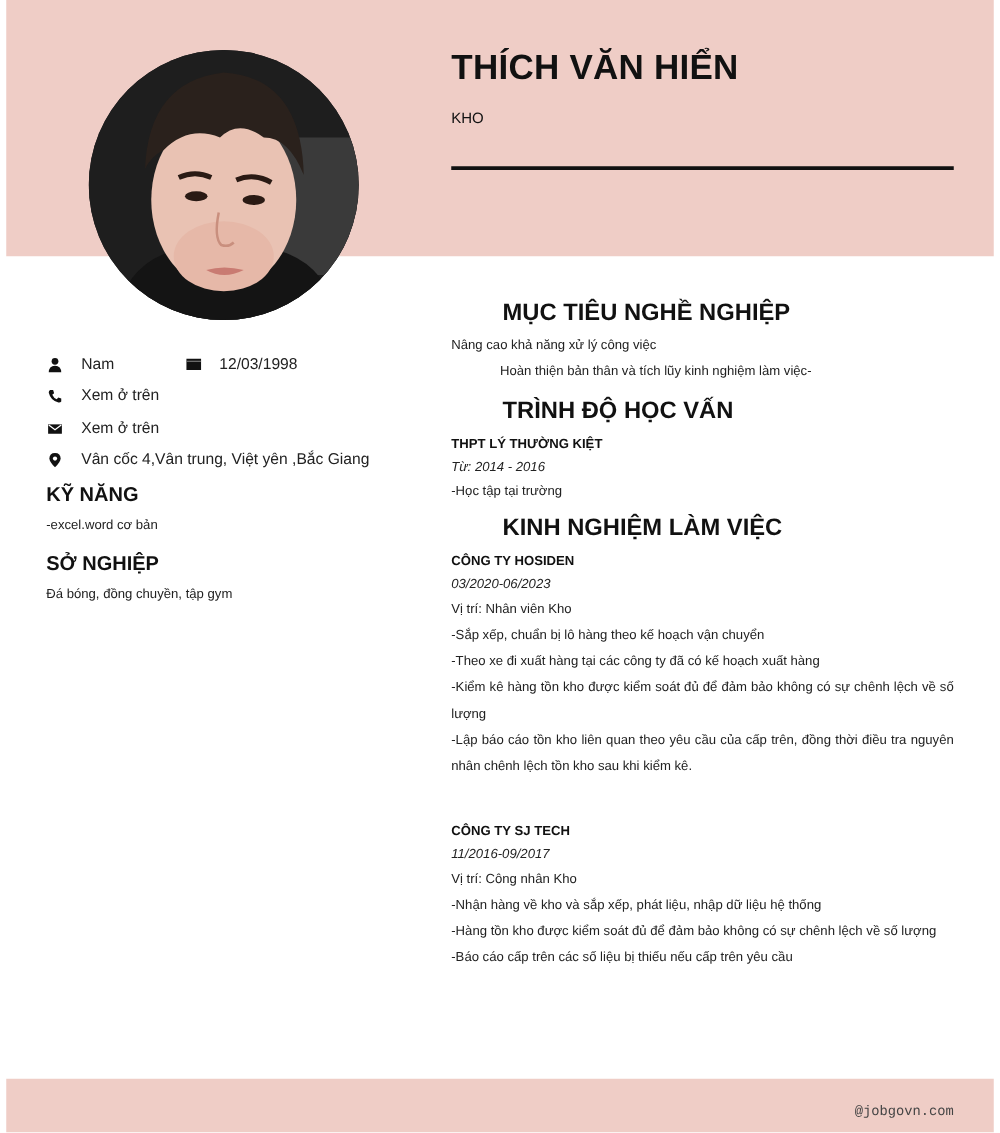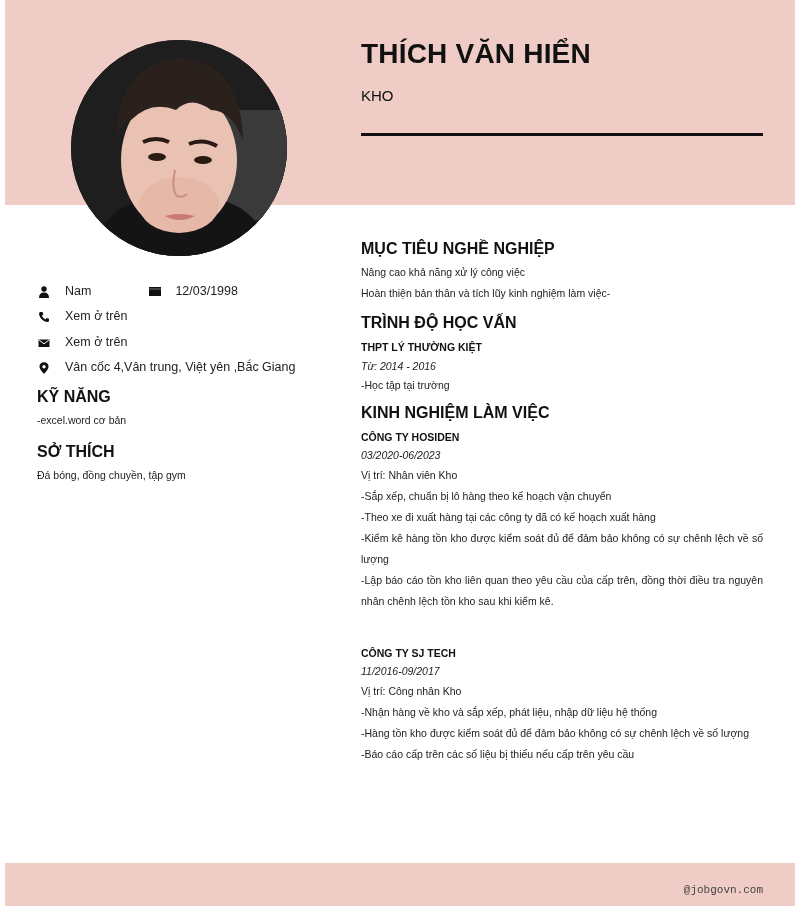--- a/index.html
+++ b/index.html
@@ -7,36 +7,36 @@
   body { font-family: "Liberation Sans", "DejaVu Sans", sans-serif; color: #111; position: relative; }
 
   .header-band { position: absolute; left: 5px; top: 0; width: 790px; height: 205px; background: #efcdc6; }
   .footer-band { position: absolute; left: 5px; top: 863px; width: 790px; height: 43px; background: #efcdc6; }
   .footer-text { position: absolute; right: 37px; top: 884px; font-family: "Liberation Mono", "DejaVu Sans Mono", monospace; font-size: 11px; color: #444; }
 
   .avatar { position: absolute; left: 71px; top: 40px; width: 216px; height: 216px; border-radius: 50%; overflow: hidden; background: #1b1b1b; }
   .avatar svg { width: 100%; height: 100%; display: block; }
 
   .name { position: absolute; left: 361px; top: 38px; font-size: 28px; font-weight: bold; letter-spacing: 0.2px; color: #111; }
-  .title { position: absolute; left: 361px; top: 87px; font-size: 15px; font-weight: normal; color: #111; }
+  .title { position: absolute; left: 361px; top: 87px; font-size: 12px; font-weight: normal; color: #111; }
   .rule { position: absolute; left: 361px; top: 133px; width: 402px; height: 3px; background: #111; }
 
   .left-col { position: absolute; left: 37px; top: 272px; width: 290px; }
   .info-row { display: flex; align-items: flex-end; height: 25.5px; font-size: 12.5px; color: #222; }
   .info-row .ico { width: 28px; display: inline-flex; align-items: center; justify-content: flex-start; padding-left: 1px; }
   .info-row .ico svg { width: 12px; height: 12px; }
   .info-row .txt { white-space: nowrap; }
   .info-row .col2 { margin-left: 42px; display: inline-flex; align-items: center; }
   .info-row .col2 .ico { width: 26px; padding-left: 0; }
 
   .left-heading { font-size: 16px; font-weight: bold; margin-top: 13px; color: #111; }
   .left-body { font-size: 10.5px; color: #222; margin-top: 8px; }
 
   .right-col { position: absolute; left: 361px; top: 240px; width: 402px; }
-  .sec-heading { font-size: 16px; font-weight: bold; color: #111; margin-bottom: 6px; }
+  .sec-heading { font-size: 19px; font-weight: bold; color: #111; margin-bottom: 6px; margin-left: 41px; }
   .line { font-size: 10.5px; color: #222; line-height: 21px; }
   .sub-heading { font-size: 10.5px; font-weight: bold; color: #111; line-height: 18px; }
   .italic { font-style: italic; }
   .justify { text-align: justify; }
   .gap-s { height: 9px; }
   .gap-l { height: 32px; }
 </style>
 </head>
 <body>
 
@@ -105,29 +105,29 @@
           <path d="M6 0.3 Q10.5 0.3 10.5 4.8 Q10.5 7.5 6 11.8 Q1.5 7.5 1.5 4.8 Q1.5 0.3 6 0.3 Z" fill="#111"></path>
           <circle cx="6" cy="4.8" r="1.7" fill="#fff"></circle>
         </svg>
     </span>
     <span class="txt">Vân cốc 4,Vân trung, Việt yên ,Bắc Giang</span>
   </div>
 
   <div class="left-heading" style="margin-top:14px;">KỸ NĂNG</div>
   <div class="left-body">-excel.word cơ bản</div>
 
-  <div class="left-heading" style="margin-top:17px;">SỞ THÍCH</div>
+  <div class="left-heading" style="margin-top:17px;">SỞ NGHIỆP</div>
   <div class="left-body">Đá bóng, đồng chuyền, tập gym</div>
 </div>
 
 <div class="right-col">
   <section>
     <div class="sec-heading">MỤC TIÊU NGHỀ NGHIỆP</div>
     <div class="line" style="line-height:17px;">Nâng cao khả năng xử lý công việc</div>
-    <div class="line" style="line-height:24px;">Hoàn thiện bản thân và tích lũy kinh nghiệm làm việc-</div>
+    <div class="line" style="line-height:24px;margin-left:39px;">Hoàn thiện bản thân và tích lũy kinh nghiệm làm việc-</div>
   </section>
 
   <div class="gap-s"></div>
 
   <section>
     <div class="sec-heading">TRÌNH ĐỘ HỌC VẤN</div>
     <div class="sub-heading">THPT LÝ THƯỜNG KIỆT</div>
     <div class="line italic" style="line-height:20px;">Từ: 2014 - 2016</div>
     <div class="line" style="line-height:19px;">-Học tập tại trường</div>
   </section>

